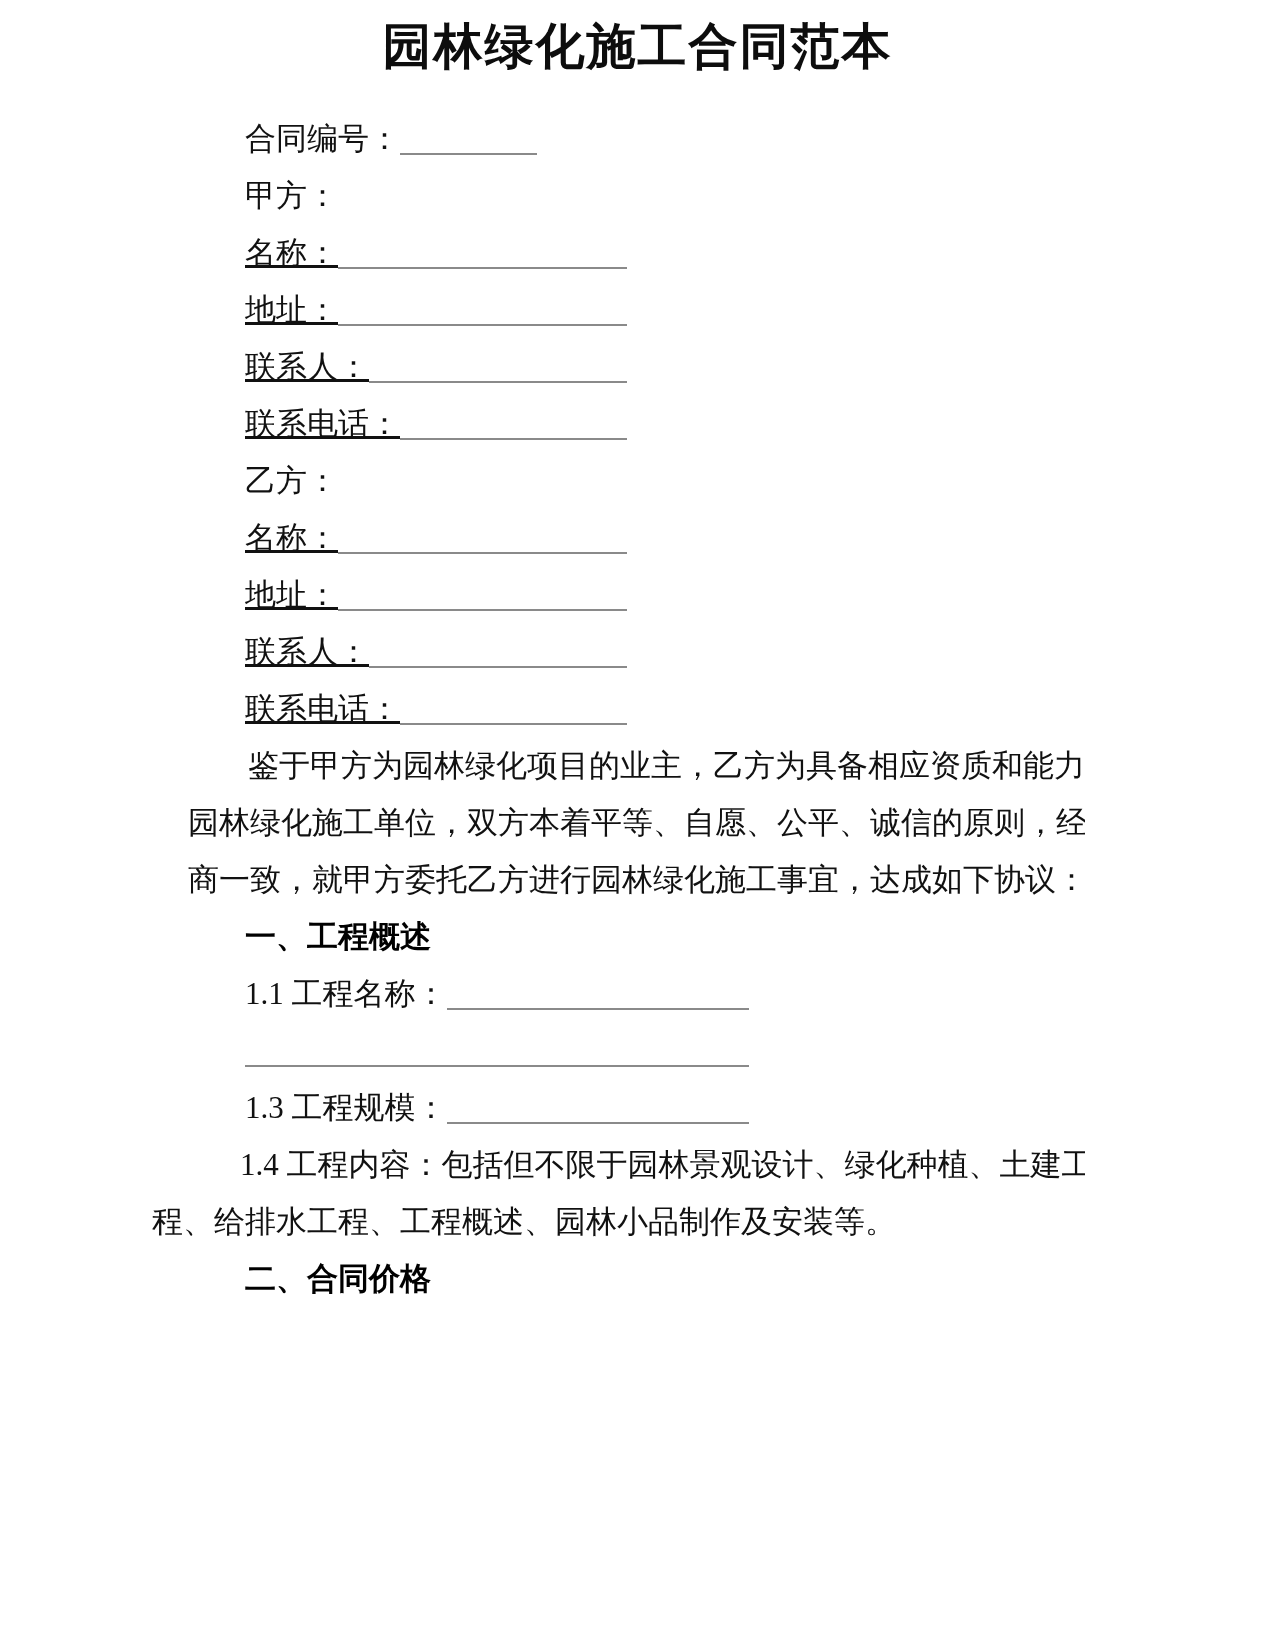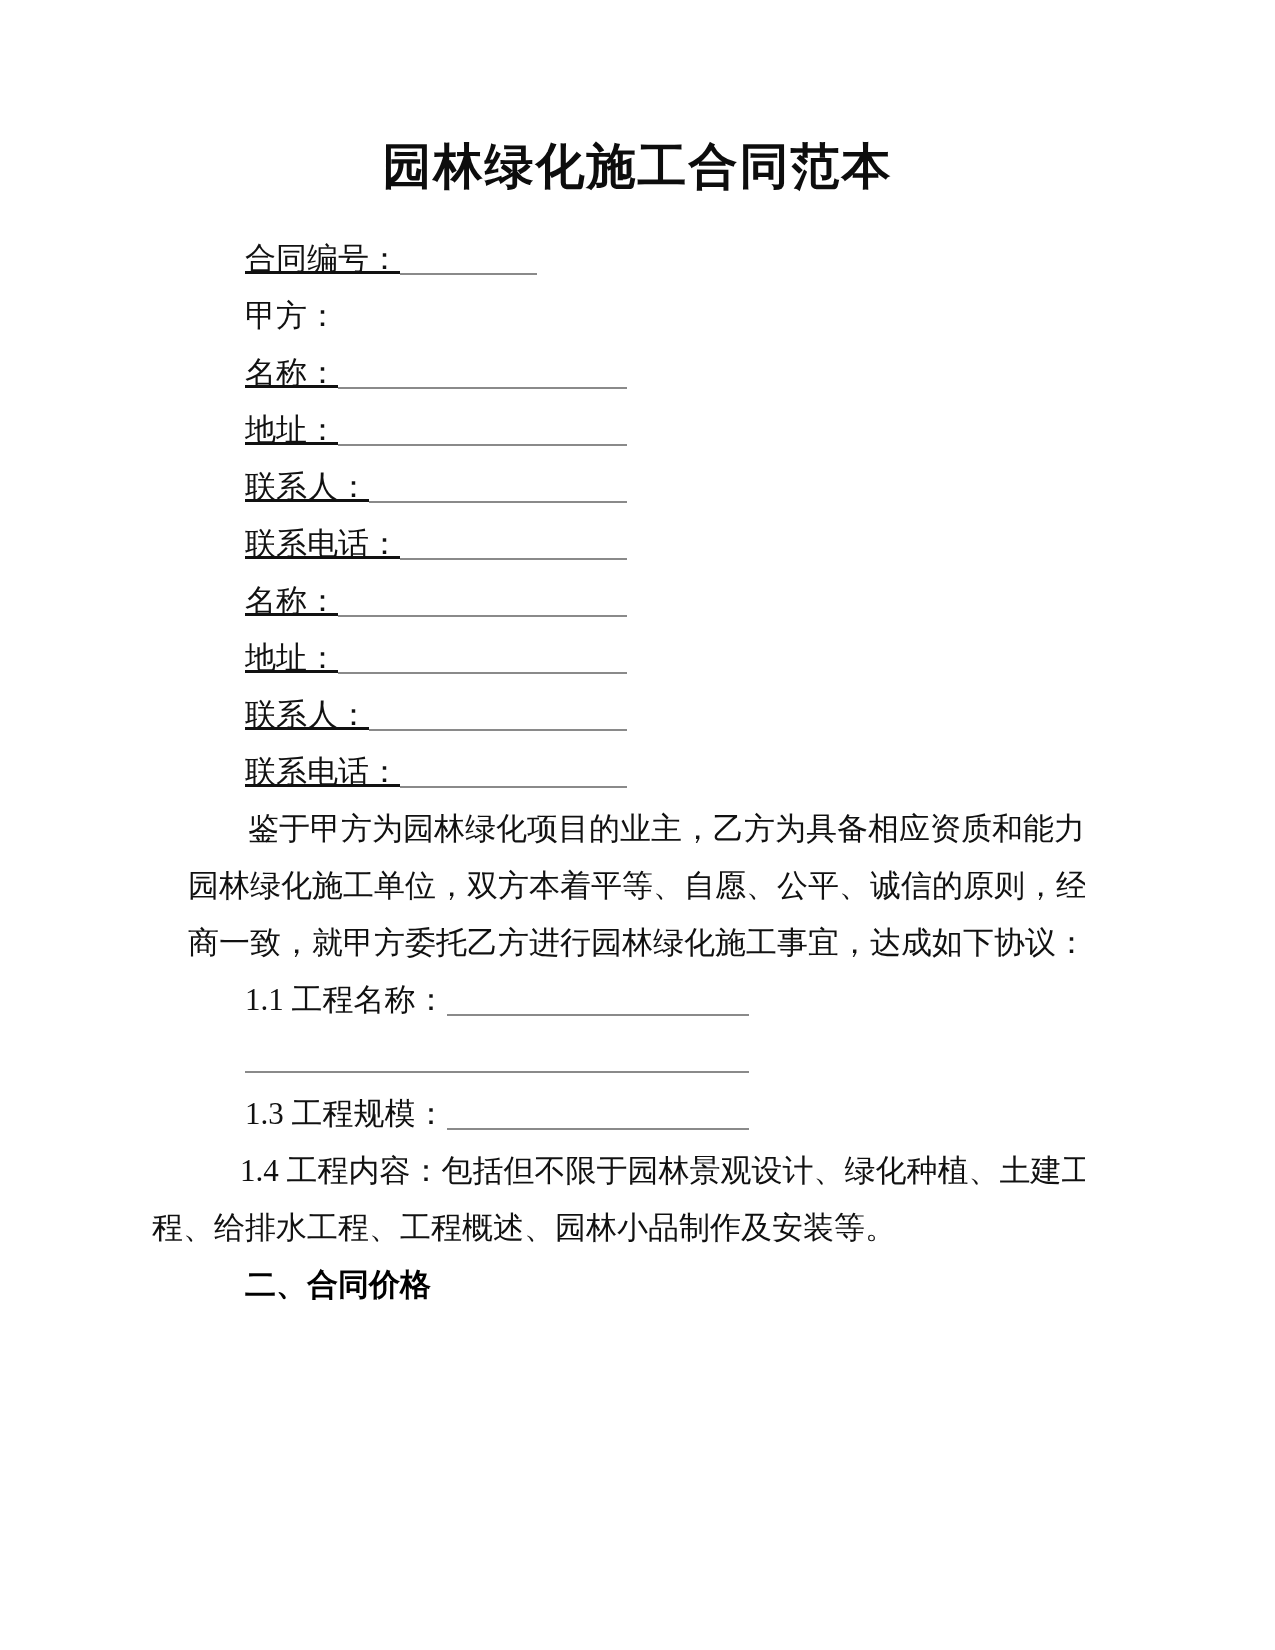--- a/index.html
+++ b/index.html
@@ -6,22 +6,21 @@
   .page {
     position: relative;
     width: 1275px;
     height: 1650px;
     background: #ffffff;
     color: #111111;
     font-family: "Liberation Serif", "DejaVu Serif", serif;
     overflow: hidden;
   }
   .title {
-    margin: 0;
-    padding-top: 136px;
+    margin: 16px;
     font-size: 49px;
     line-height: 62px;
     font-weight: 700;
     text-align: center;
     letter-spacing: 2px;
     color: #0d0d0d;
     font-family: "Liberation Serif", "DejaVu Serif", serif;
   }
   .body {
     margin-top: 32px;
@@ -39,21 +38,21 @@
   .ind88 { padding-left: 88px; }
   .ind96 { padding-left: 96px; }
   
   .field { display: flex; }
   .field .lbl { white-space: pre; }
   .field .fill {
     flex: 1;
     border-bottom: 2px solid #8a8a8a;
     margin-bottom: 12px;
   }
-  .w292 { width: 292px; text-decoration: underline; }
+  .w292 { width: 292px; }
   .w382 { width: 382px; text-decoration: underline; }
   .w504 { width: 504px; }
   
   .spread { display: flex; justify-content: space-between; }
   .spread span { white-space: pre; }
   .heading {
     font-family: "Liberation Sans", "DejaVu Sans", sans-serif;
     font-weight: 700;
     font-size: 31px;
     color: #000000;
@@ -85,20 +84,21 @@
     </div>
     <div class="line field ind93 w382">
       <span class="lbl">联系人：</span>
       <span class="fill"></span>
     </div>
     <div class="line field ind93 w382">
       <span class="lbl">联系电话：</span>
       <span class="fill"></span>
     </div>
 
+    <div class="line plain ind93">乙方：</div>
     <div class="line field ind93 w382">
       <span class="lbl">名称：</span>
       <span class="fill"></span>
     </div>
     <div class="line field ind93 w382">
       <span class="lbl">地址：</span>
       <span class="fill"></span>
     </div>
     <div class="line field ind93 w382">
       <span class="lbl">联系人：</span>
@@ -164,20 +164,21 @@
         <span>诚</span>
         <span>信</span>
         <span>的</span>
         <span>原</span>
         <span>则</span>
         <span>，</span>
         <span>经</span>
       </div>
     <div class="line plain ind36">商一致，就甲方委托乙方进行园林绿化施工事宜，达成如下协议：</div>
 
+    <div class="line plain ind93 heading">一、工程概述</div>
     <div class="line field ind93 w504">
       <span class="lbl">1.1 工程名称：</span>
       <span class="fill"></span>
     </div>
     <div class="line field ind93 w504">
       <span class="fill"></span>
     </div>
     <div class="line field ind93 w504">
       <span class="lbl">1.3 工程规模：</span>
       <span class="fill"></span>

